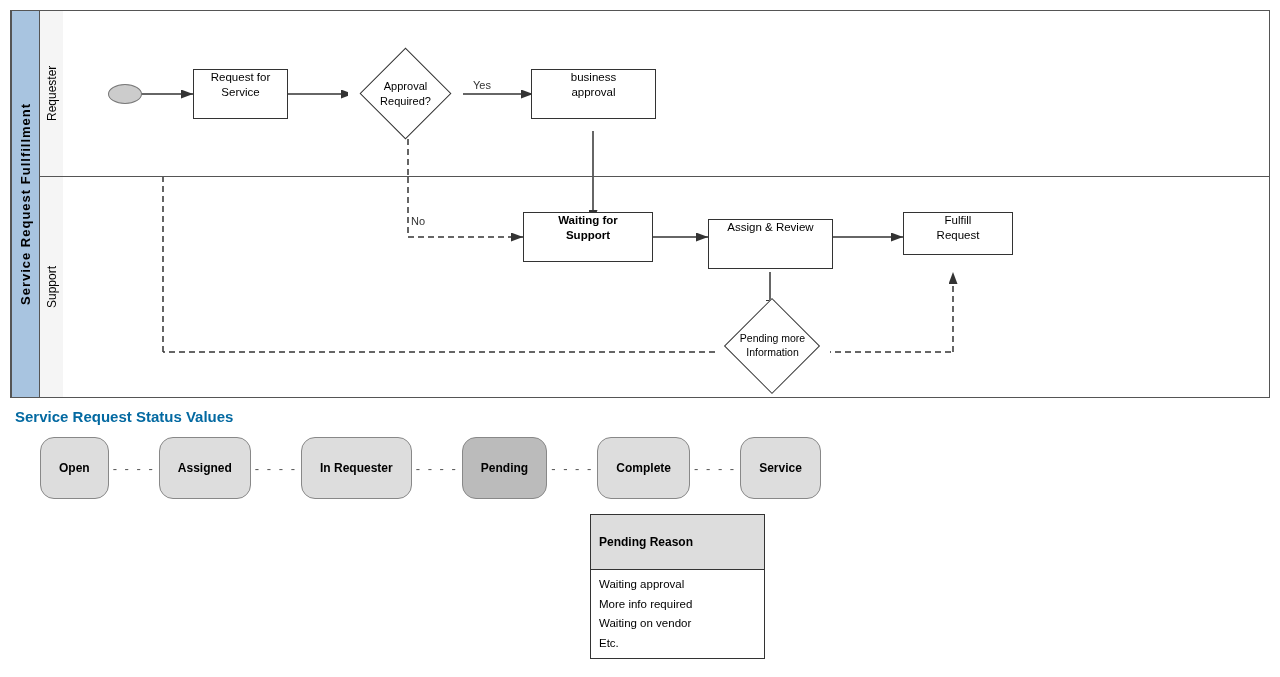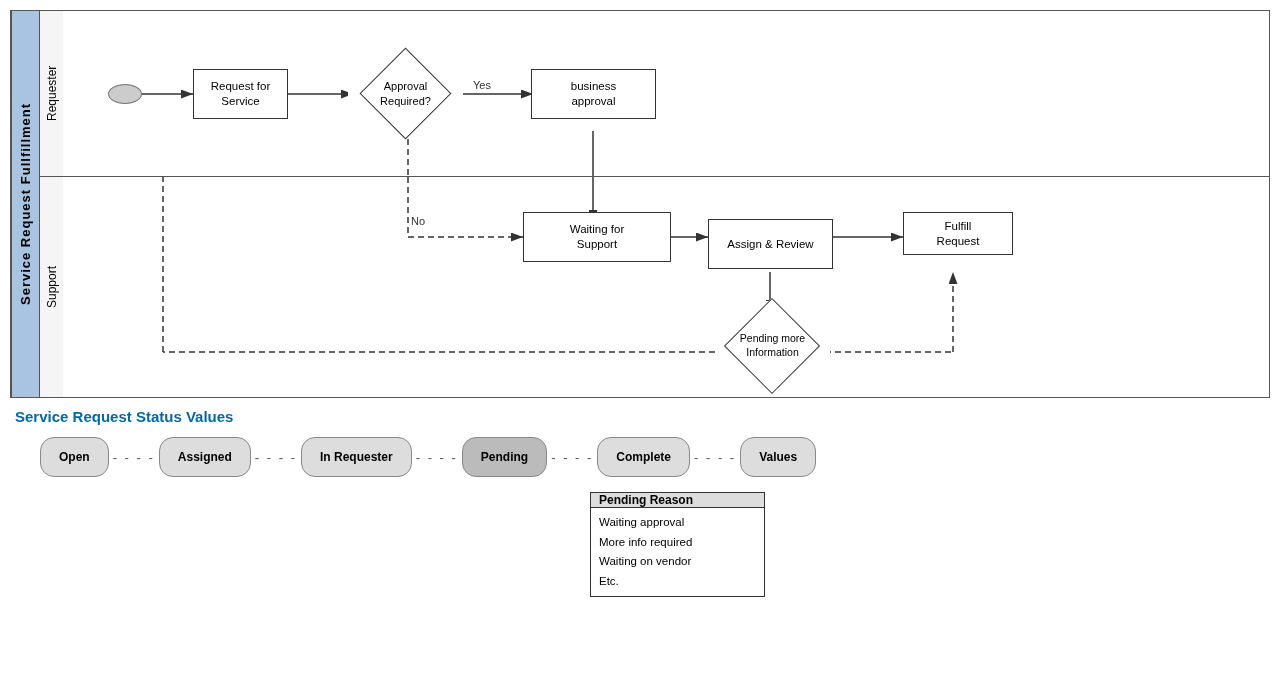--- a/index.html
+++ b/index.html
@@ -84,21 +84,21 @@
     .support-lane .lane-content {
       min-height: 220px;
     }
 
     
     .flow-box {
       position: absolute;
       border: 1.5px solid #333;
       background: #fff;
       display: flex;
-      align-items: center;
+      align-items: flex-start;
       justify-content: center;
       text-align: center;
       font-size: 11.5px;
       line-height: 1.3;
     }
 
     .flow-diamond {
       position: absolute;
       background: #fff;
       display: flex;
@@ -160,21 +160,21 @@
       display: flex;
       align-items: center;
       margin-left: 30px;
       margin-bottom: 15px;
     }
 
     .status-pill {
       background: #ddd;
       border: 1.5px solid #888;
       border-radius: 14px;
-      padding: 12px 18px;
+      padding: 23px 18px;
       font-size: 12px;
       font-weight: bold;
       white-space: nowrap;
     }
 
     .status-dashes {
       font-size: 13px;
       color: #555;
       letter-spacing: 2px;
       margin: 0 4px;
@@ -185,21 +185,21 @@
       margin-left: 580px;
       margin-top: 5px;
       border: 1.5px solid #333;
       width: 175px;
       font-size: 11.5px;
     }
 
     .pending-reason-header {
       background: #ddd;
       font-weight: bold;
-      padding: 0 8px;
+      padding: 20px 8px;
       border-bottom: 1.5px solid #333;
       font-size: 12px;
     }
 
     .pending-reason-body {
       padding: 5px 8px;
       line-height: 1.7;
     }
   </style>
 </head>
@@ -289,21 +289,21 @@
 
             <line x1="707" y1="95" x2="707" y2="135" stroke="#333" stroke-width="1.5" marker-end="url(#arrowhead2)"></line>
 
             <line x1="762" y1="175" x2="890" y2="175" stroke="#333" stroke-width="1.5" stroke-dasharray="6,4"></line>
             <line x1="890" y1="175" x2="890" y2="95" stroke="#333" stroke-width="1.5" stroke-dasharray="6,4" marker-end="url(#arrowhead2)"></line>
 
             <line x1="652" y1="175" x2="100" y2="175" stroke="#333" stroke-width="1.5" stroke-dasharray="6,4"></line>
             <line x1="100" y1="175" x2="100" y2="0" stroke="#333" stroke-width="1.5" stroke-dasharray="6,4"></line>
           </svg>
 
-          <div class="flow-box" style="left:460px;top:35px;width:148px;height:50px;">
+          <div class="flow-box" style="left:460px;top:35px;width:130px;height:50px;font-weight:bold;">
             <span>Waiting for<br>Support</span>
           </div>
 
           <div class="flow-box" style="left:645px;top:42px;width:125px;height:50px;">
             <span>Assign &amp; Review</span>
           </div>
 
           <div class="flow-box" style="left:840px;top:35px;width:110px;height:43px;">
             <span>Fulfill<br>Request</span>
           </div>
@@ -343,21 +343,21 @@
         <span>Pending</span>
       </div>
       <span class="status-dashes">- - - -</span>
 
       <div class="status-pill">
         <span>Complete</span>
       </div>
       <span class="status-dashes">- - - -</span>
 
       <div class="status-pill">
-        <span>Values</span>
+        <span>Service</span>
       </div>
     </div>
 
     <div class="pending-reason-box">
       <div class="pending-reason-header">Pending Reason</div>
       <div class="pending-reason-body">
         <div>Waiting approval</div>
         <div>More info required</div>
         <div>Waiting on vendor</div>
         <div>Etc.</div>

